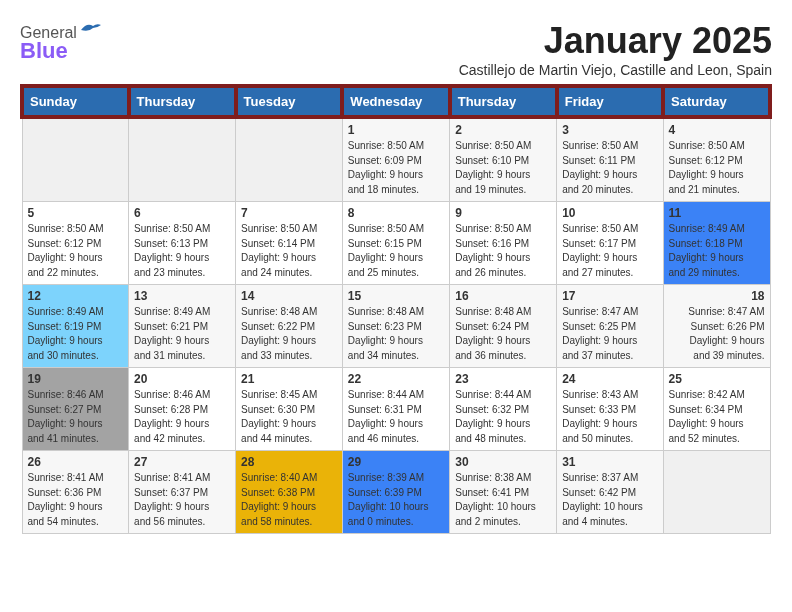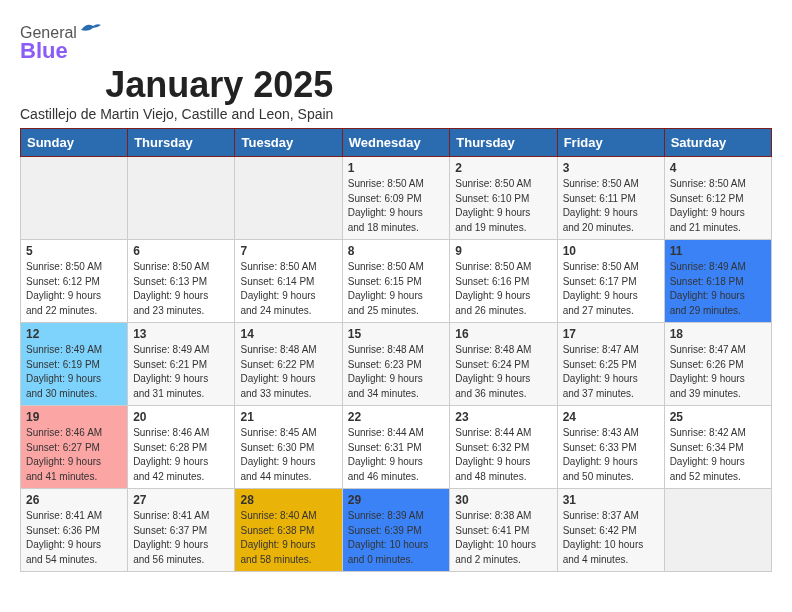--- a/index.html
+++ b/index.html
@@ -8,21 +8,20 @@
       background: #fff;
       width: 792px;
       min-height: 612px;
       padding: 20px;
     }
     .header-area {
       display: flex;
       align-items: flex-start;
       justify-content: space-between;
       margin-bottom: 6px;
-      flex-direction: column;
     }
     .logo {
       display: flex;
       flex-direction: column;
       align-items: flex-start;
       margin-top: 4px;
     }
     .logo-general { color: #555; }
     .logo-blue { color: #1a5fa8; }
     .title-block {
@@ -42,21 +41,21 @@
       border-collapse: collapse;
       margin-top: 6px;
     }
     .calendar th {
       background-color: #2b6cb0;
       color: #fff;
       text-align: left;
       padding: 6px 6px;
       font-size: 13px;
       font-weight: bold;
-      border: 1px solid #7f1d1d;
+      border: 4px solid #7f1d1d;
     }
     .calendar td {
       border: 1px solid #ccc;
       vertical-align: top;
       padding: 4px 5px;
       width: 108px;
       min-height: 80px;
       font-size: 10.5px;
       color: #333;
       background: #fff;
@@ -234,30 +233,30 @@
 Daylight: 9 hours
 and 36 minutes.</div>
         </td>
         <td style="background-color: rgb(247, 247, 247);">
           <span class="day-number">17</span>
           <div class="day-info" style="white-space: pre-line;">Sunrise: 8:47 AM
 Sunset: 6:25 PM
 Daylight: 9 hours
 and 37 minutes.</div>
         </td>
-        <td style="background-color: rgb(247, 247, 247);">
+        <td style="background-color: rgb(247, 247, 247); text-align: right;">
           <span class="day-number">18</span>
           <div class="day-info" style="white-space: pre-line;">Sunrise: 8:47 AM
 Sunset: 6:26 PM
 Daylight: 9 hours
 and 39 minutes.</div>
         </td>
       </tr>
       <tr>
-        <td style="background-color: #fca5a5;">
+        <td style="background-color: #a3a3a3;">
           <span class="day-number">19</span>
           <div class="day-info" style="white-space: pre-line;">Sunrise: 8:46 AM
 Sunset: 6:27 PM
 Daylight: 9 hours
 and 41 minutes.</div>
         </td>
         <td style="background-color: rgb(255, 255, 255);">
           <span class="day-number">20</span>
           <div class="day-info" style="white-space: pre-line;">Sunrise: 8:46 AM
 Sunset: 6:28 PM

